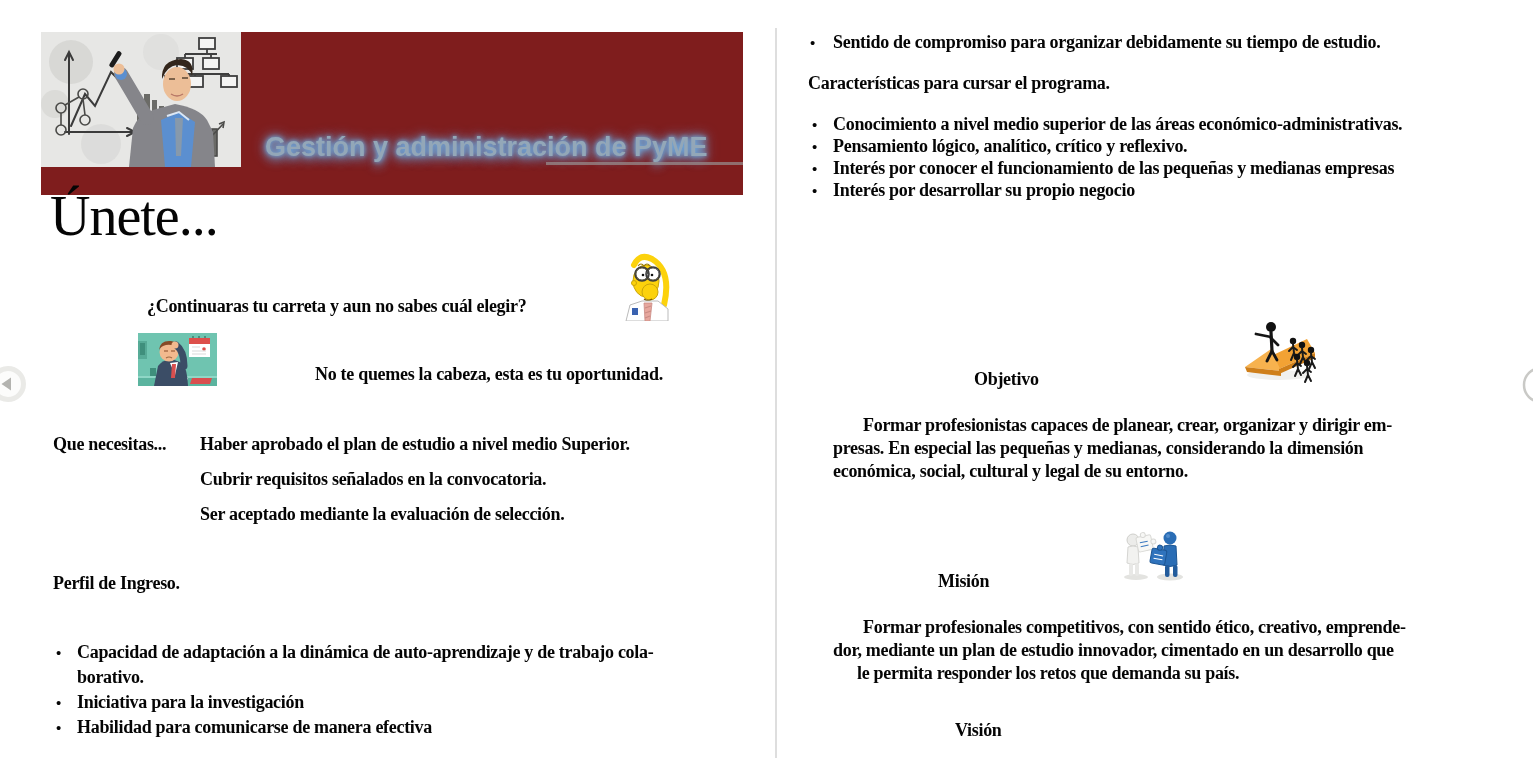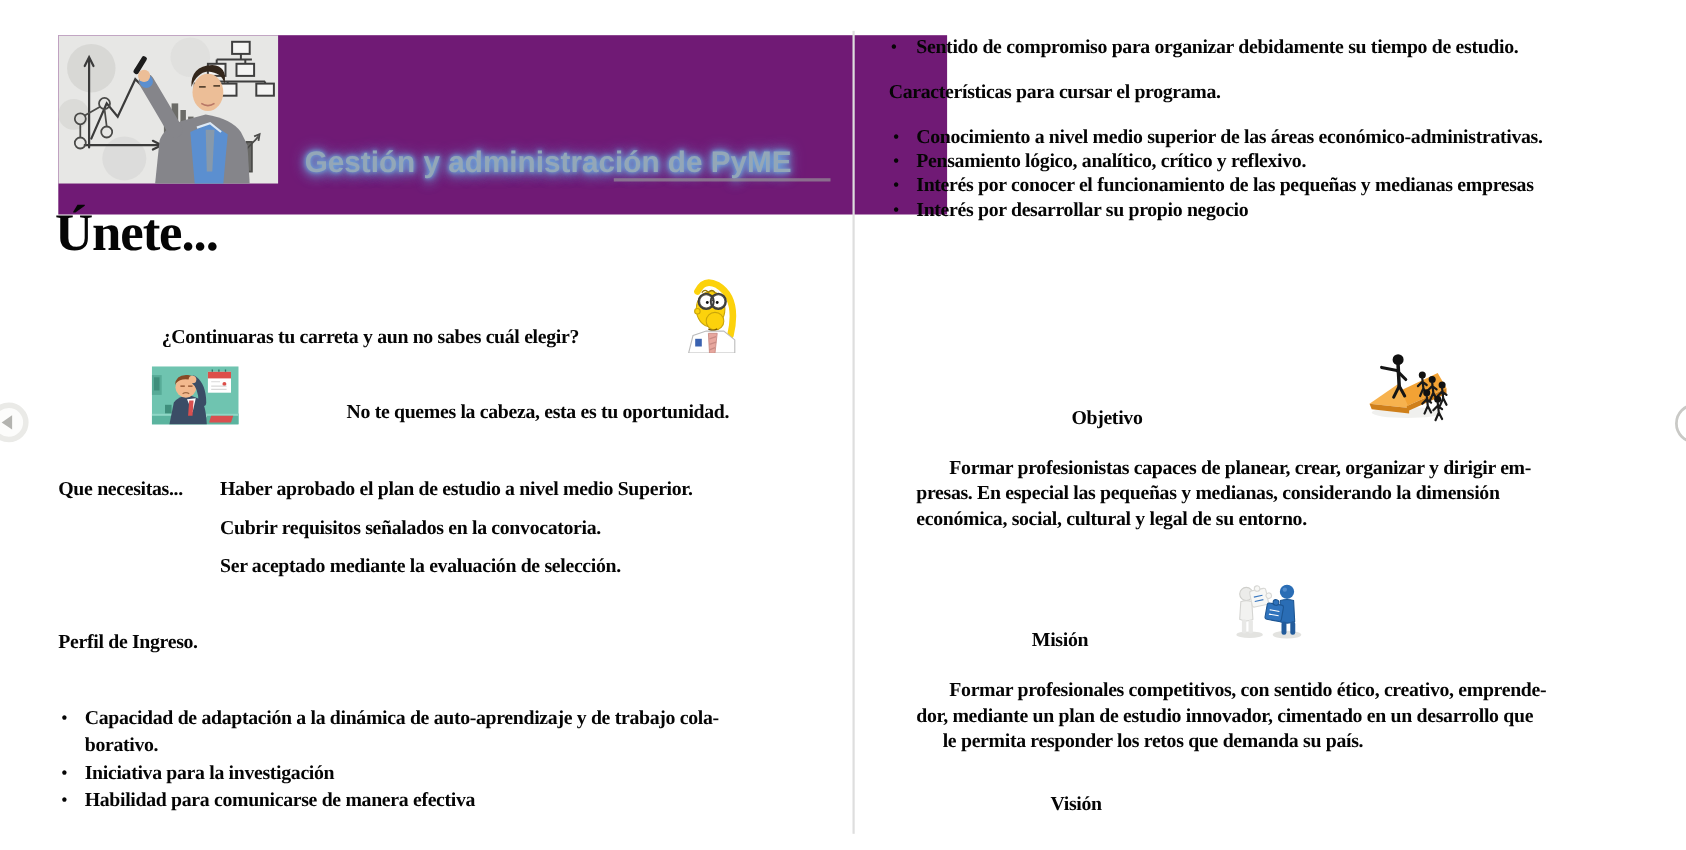--- a/index.html
+++ b/index.html
@@ -7,30 +7,30 @@
     position:relative;width:1533px;height:773px;overflow:hidden;background:#ffffff;
     font-family:"Liberation Serif","DejaVu Serif",serif;color:#050505;
   }
   .page{position:absolute;top:0;height:773px;}
   .page-left{left:0;width:775px;}
   .page-right{left:775px;width:758px;}
   .divider{position:absolute;left:775px;top:28px;width:2px;height:730px;background:#dedede;}
   .abs{position:absolute;}
   .t{position:absolute;white-space:nowrap;font-weight:bold;font-size:18px;letter-spacing:-0.3px;line-height:1.15;}
   .marker{position:absolute;font-weight:bold;font-size:15px;line-height:1.2;}
-  .banner{position:absolute;left:53px;top:32px;width:808px;height:163px;background:#701a75;}
+  .banner{position:absolute;left:41px;top:32px;width:702px;height:163px;background:#7f1d1d;}
   .banner-photo{position:absolute;left:0;top:0;}
   .banner-title{
     position:absolute;left:224px;top:100px;white-space:nowrap;
     font-family:"Liberation Sans","DejaVu Sans",sans-serif;font-weight:bold;font-size:27px;
     color:#93a7b8;
     text-shadow:0 0 4px #6fa8dc,0 0 8px #6fa8dc,0 0 14px #6fa8dc,0 6px 10px rgba(91,155,213,.45);
   }
   .banner-streak{position:absolute;left:505px;top:130px;width:197px;height:3px;background:#9a9a9a;opacity:.65;}
-  .unete{position:absolute;left:50px;top:186px;margin:0;font-size:48px;font-weight:bold;letter-spacing:-1px;line-height:1.1;}
+  .unete{position:absolute;left:50px;top:186px;margin:0;font-size:56px;font-weight:normal;letter-spacing:-1px;line-height:1.1;}
   .navbtn{position:absolute;background:none;border:none;padding:0;margin:0;cursor:pointer;}
   .prev{left:-12px;top:364px;width:40px;height:40px;}
   .next{left:1521px;top:365px;width:40px;height:40px;}
 </style>
 </head>
 <body>
 
 <div class="stage">
 
   <section class="page page-left">

